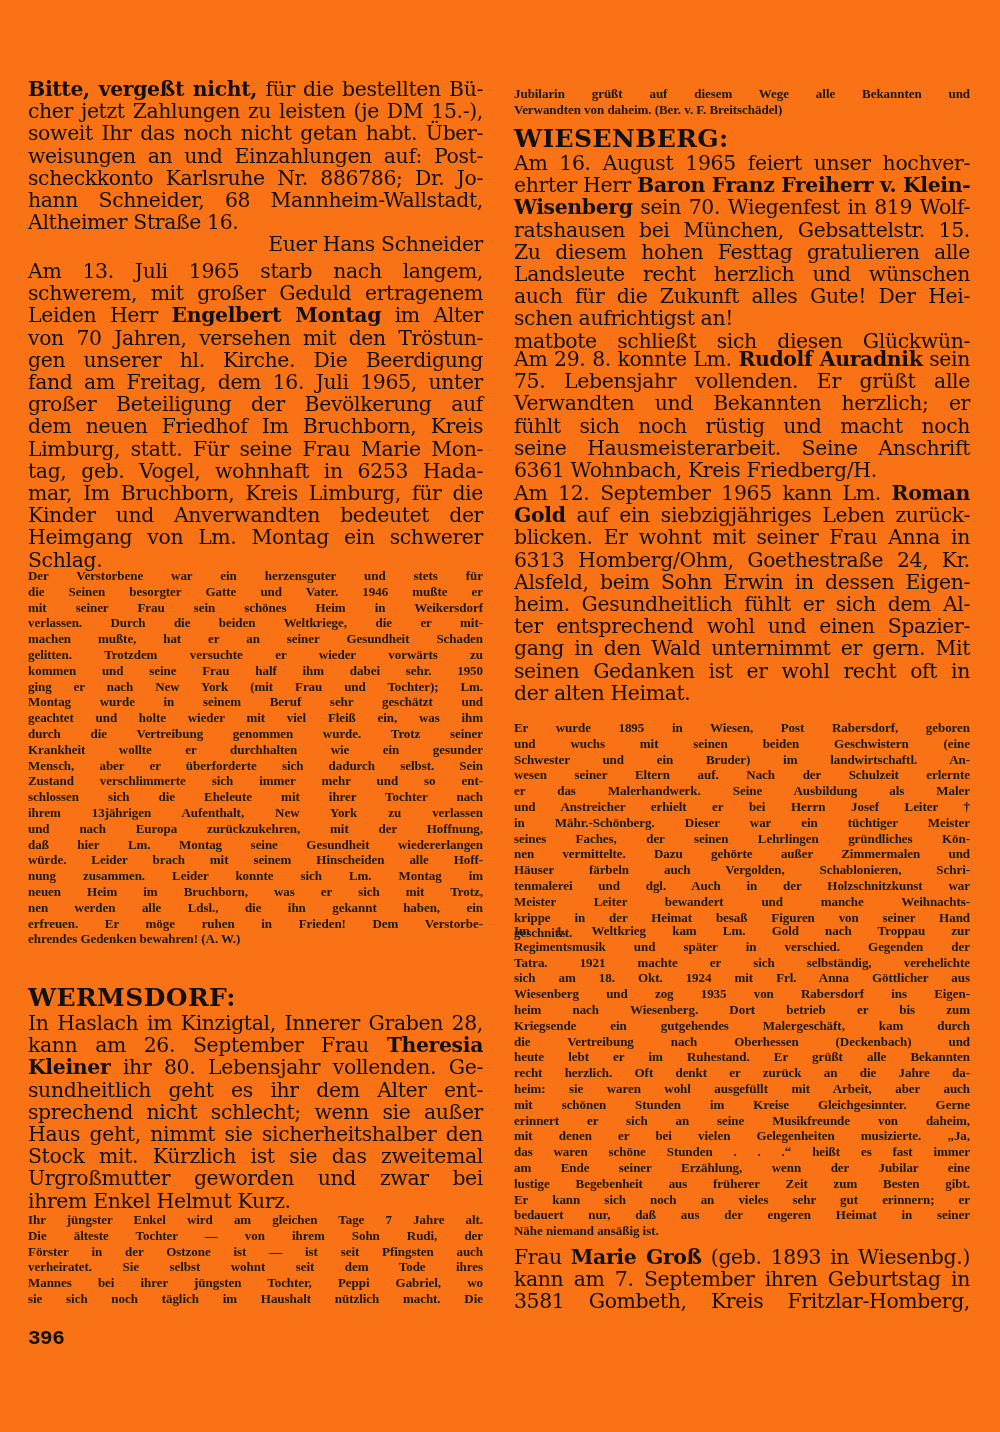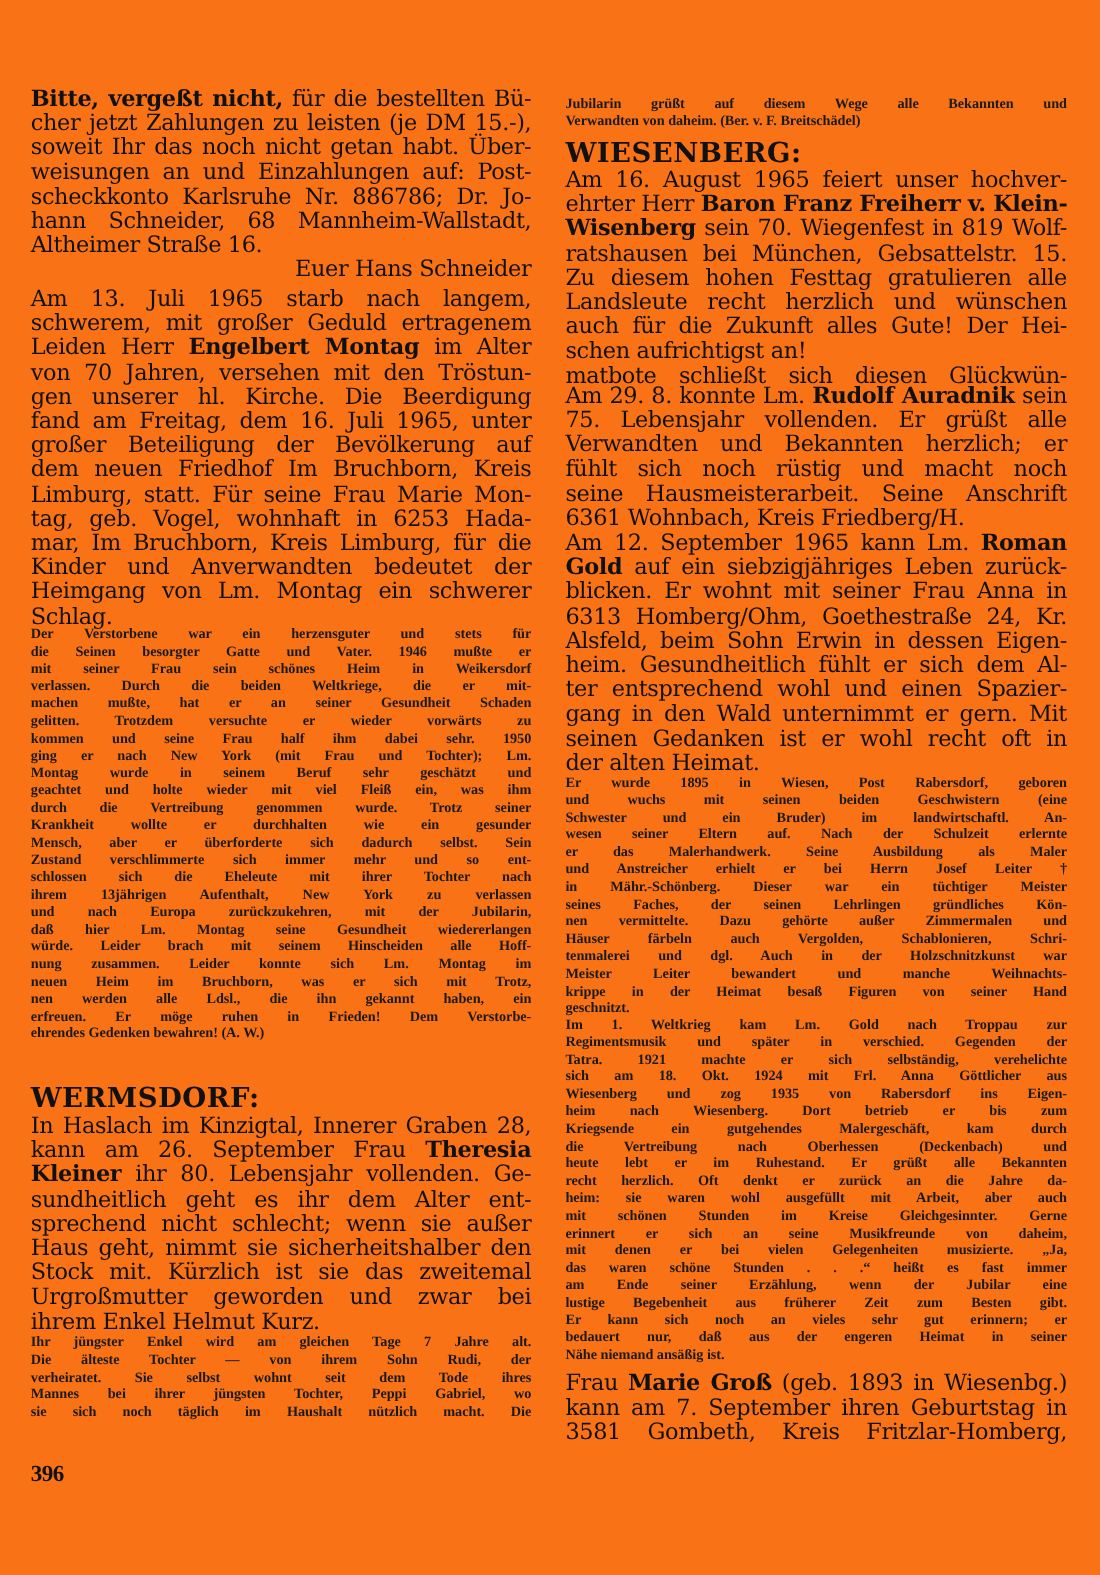--- a/index.html
+++ b/index.html
@@ -9,21 +9,21 @@
   .col-left { left:28px; width:455px; }
   .col-right { left:514px; width:456px; }
   .block { position:absolute; left:0; width:100%; }
   .ln { display:block; white-space:nowrap; text-align:justify; text-align-last:justify; overflow:visible; }
   .ln.last { text-align-last:left; }
   .ln.right { text-align-last:right; text-align:right; }
   .big { font-family:"DejaVu Serif", serif; font-size:20.4px; line-height:22.2px; letter-spacing:-0.35px; }
   .small { font-family:Liberation Serif, serif; font-size:13px; line-height:15.8px; font-weight:bold; letter-spacing:-0.05px; color:#1a1a1a; }
   .head { font-family:"DejaVu Serif", serif; font-size:25px; font-weight:bold; letter-spacing:0.4px; }
   b.em { font-weight:bold; }
-  .pagenum { position:absolute; left:28px; top:1327px; font-family:Liberation Serif, serif; font-size:21px; font-weight:bold; letter-spacing:-0.5px; }
+  .pagenum { position:absolute; left:28px; top:1327px; font-family:Liberation Mono, monospace; font-size:21px; font-weight:bold; letter-spacing:-0.5px; }
 </style>
 </head>
 <body>
 
 <div class="page">
 
   <div class="col col-left">
 
     <div class="block big" style="top:78px;">
       <span class="ln"><b class="em">Bitte, vergeßt nicht,</b><span> für die bestellten Bü-</span></span>
@@ -63,21 +63,21 @@
       <span class="ln">kommen und seine Frau half ihm dabei sehr. 1950</span>
       <span class="ln">ging er nach New York (mit Frau und Tochter); Lm.</span>
       <span class="ln">Montag wurde in seinem Beruf sehr geschätzt und</span>
       <span class="ln">geachtet und holte wieder mit viel Fleiß ein, was ihm</span>
       <span class="ln">durch die Vertreibung genommen wurde. Trotz seiner</span>
       <span class="ln">Krankheit wollte er durchhalten wie ein gesunder</span>
       <span class="ln">Mensch, aber er überforderte sich dadurch selbst. Sein</span>
       <span class="ln">Zustand verschlimmerte sich immer mehr und so ent-</span>
       <span class="ln">schlossen sich die Eheleute mit ihrer Tochter nach</span>
       <span class="ln">ihrem 13jährigen Aufenthalt, New York zu verlassen</span>
-      <span class="ln">und nach Europa zurückzukehren, mit der Jubilarin,</span>
+      <span class="ln">und nach Europa zurückzukehren, mit der Hoffnung,</span>
       <span class="ln">daß hier Lm. Montag seine Gesundheit wiedererlangen</span>
       <span class="ln">würde. Leider brach mit seinem Hinscheiden alle Hoff-</span>
       <span class="ln">nung zusammen. Leider konnte sich Lm. Montag im</span>
       <span class="ln">neuen Heim im Bruchborn, was er sich mit Trotz,</span>
       <span class="ln">nen werden alle Ldsl., die ihn gekannt haben, ein</span>
       <span class="ln">erfreuen. Er möge ruhen in Frieden! Dem Verstorbe-</span>
       <span class="ln last">ehrendes Gedenken bewahren! (A. W.)</span>
     </div>
 
     <div class="block head" style="top:983px;">WERMSDORF:</div>
@@ -90,20 +90,21 @@
       <span class="ln">sprechend nicht schlecht; wenn sie außer</span>
       <span class="ln">Haus geht, nimmt sie sicherheitshalber den</span>
       <span class="ln">Stock mit. Kürzlich ist sie das zweitemal</span>
       <span class="ln">Urgroßmutter geworden und zwar bei</span>
       <span class="ln last">ihrem Enkel Helmut Kurz.</span>
     </div>
 
     <div class="block small" style="top:1212px;">
       <span class="ln">Ihr jüngster Enkel wird am gleichen Tage 7 Jahre alt.</span>
       <span class="ln">Die älteste Tochter — von ihrem Sohn Rudi, der</span>
+      <span class="ln">Förster in der Ostzone ist — ist seit Pfingsten auch</span>
       <span class="ln">verheiratet. Sie selbst wohnt seit dem Tode ihres</span>
       <span class="ln">Mannes bei ihrer jüngsten Tochter, Peppi Gabriel, wo</span>
       <span class="ln">sie sich noch täglich im Haushalt nützlich macht. Die</span>
     </div>
   </div>
 
   <div class="pagenum">396</div>
 
   <div class="col col-right">
 
@@ -141,21 +142,21 @@
       <span class="ln">blicken. Er wohnt mit seiner Frau Anna in</span>
       <span class="ln">6313 Homberg/Ohm, Goethestraße 24, Kr.</span>
       <span class="ln">Alsfeld, beim Sohn Erwin in dessen Eigen-</span>
       <span class="ln">heim. Gesundheitlich fühlt er sich dem Al-</span>
       <span class="ln">ter entsprechend wohl und einen Spazier-</span>
       <span class="ln">gang in den Wald unternimmt er gern. Mit</span>
       <span class="ln">seinen Gedanken ist er wohl recht oft in</span>
       <span class="ln last">der alten Heimat.</span>
     </div>
 
-    <div class="block small" style="top:703px;">
+    <div class="block small" style="top:720px;">
       <span class="ln">Er wurde 1895 in Wiesen, Post Rabersdorf, geboren</span>
       <span class="ln">und wuchs mit seinen beiden Geschwistern (eine</span>
       <span class="ln">Schwester und ein Bruder) im landwirtschaftl. An-</span>
       <span class="ln">wesen seiner Eltern auf. Nach der Schulzeit erlernte</span>
       <span class="ln">er das Malerhandwerk. Seine Ausbildung als Maler</span>
       <span class="ln">und Anstreicher erhielt er bei Herrn Josef Leiter †</span>
       <span class="ln">in Mähr.-Schönberg. Dieser war ein tüchtiger Meister</span>
       <span class="ln">seines Faches, der seinen Lehrlingen gründliches Kön-</span>
       <span class="ln">nen vermittelte. Dazu gehörte außer Zimmermalen und</span>
       <span class="ln">Häuser färbeln auch Vergolden, Schablonieren, Schri-</span>

